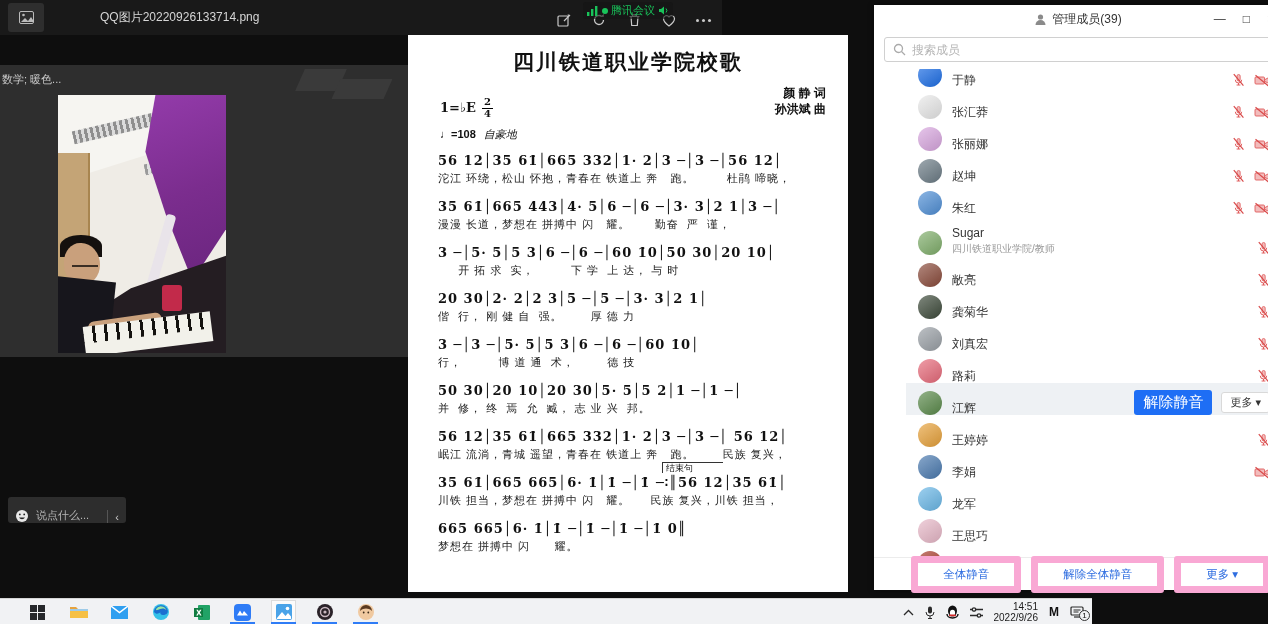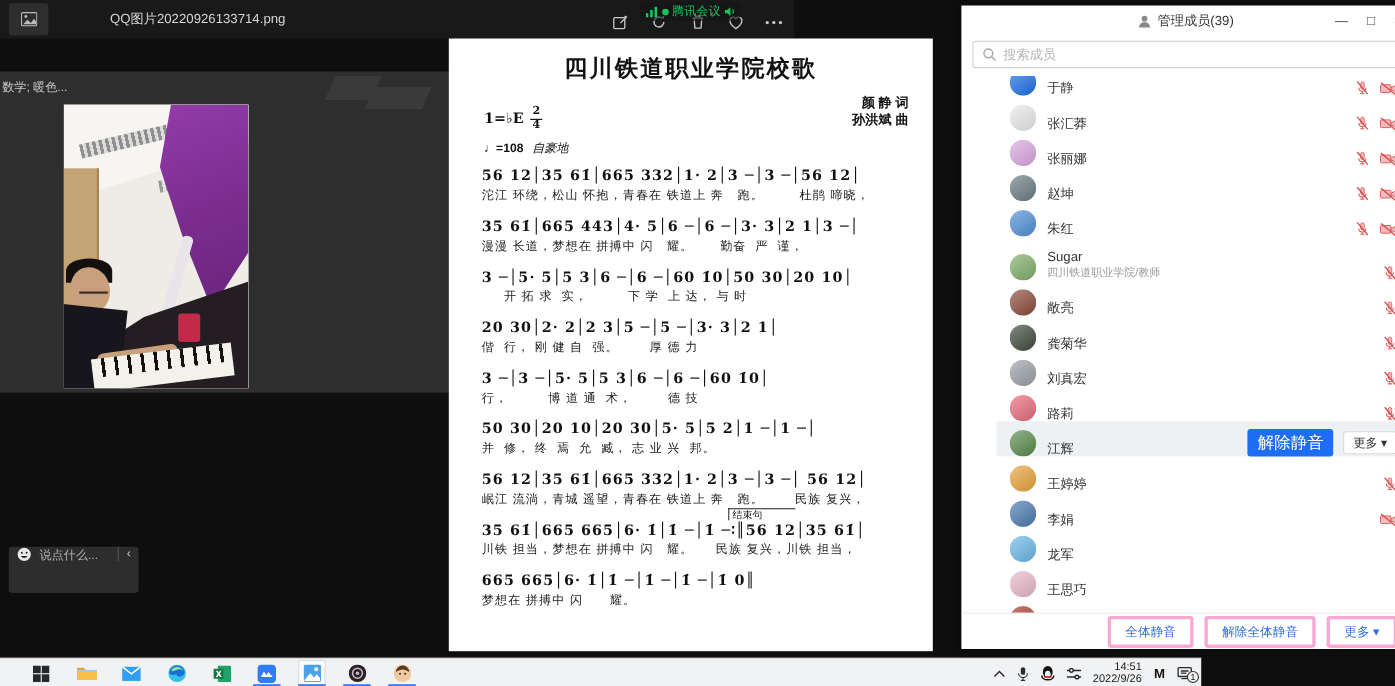--- a/index.html
+++ b/index.html
@@ -45,22 +45,22 @@
   .v-keys::before { content:""; position:absolute; left:0; top:0; width:100%; height:55%;
      background:repeating-linear-gradient(90deg,transparent 0 9px,#14120f 9px 12px); }
   .v-head { position:absolute; left:6px; top:148px; width:36px; height:42px; background:#c9a07c; border-radius:46% 54% 50% 50%; }
   .v-hair { position:absolute; left:2px; top:140px; width:42px; height:22px; background:#14100e; border-radius:50% 50% 0 0; }
   .v-glass { position:absolute; left:14px; top:166px; width:26px; height:6px; border-bottom:2px solid #3a2e24; }
   .v-body { position:absolute; left:-8px; top:184px; width:62px; height:80px; background:#17161c; transform:rotate(6deg); }
   .v-arm { position:absolute; left:30px; top:222px; width:74px; height:13px; background:#c9a07c;
      transform:rotate(-8deg); border-radius:6px; }
 
   
-  #chatbar { position:absolute; left:8px; top:497px; width:118px; height:42px; background:#2d2d2d;
-     border-radius:3px; display:flex; align-items:flex-start; padding:0 7px; gap:7px; }
+  #chatbar { position:absolute; left:8px; top:497px; width:118px; height:26px; background:#2d2d2d;
+     border-radius:3px; display:flex; align-items:flex-end; padding:0 7px; gap:7px; }
   #chat-text { color:#b5b5b5; font-size:11px; flex:1; }
   #chat-div { width:1px; height:13px; background:#555; }
   #chat-collapse { color:#cccccc; font-size:11px; }
 
   
   #sheet { position:absolute; left:408px; top:35px; width:440px; height:557px; background:#ffffff; color:#111; }
   #s-title { text-align:center; margin-top:13px; font-family:Liberation Mono, monospace; font-weight:bold;
      font-size:21px; letter-spacing:2px; }
   #s-credits { position:absolute; right:22px; top:50px; text-align:right; font-size:12px; font-weight:bold; line-height:16px;margin-left:24px; }
   #s-key { position:absolute; left:32px; top:62px; font-family:"DejaVu Serif",serif; font-weight:bold; font-size:13px; }
@@ -99,22 +99,22 @@
   .m-name { font-size:12px; color:#333; }
   .m-sub { font-size:10px; color:#999; margin-top:2px; }
   .m-icons { display:flex; align-items:center; gap:9px; }
   .btn-unmute { background:#1e6ef5; color:#fff; border:none; border-radius:3px; font-size:15px;
      padding:3px 9px; font-family:inherit; }
   .btn-more-row { background:#fff; color:#333; border:1px solid #d9d9d9; border-radius:3px; font-size:11px;
      padding:2px 8px; font-family:inherit; }
   #m-scroll { position:absolute; right:1px; top:345px; width:5px; height:125px; background:#d6d6d6; border-radius:3px; }
   #m-footer { position:absolute; left:0; right:0; bottom:0; height:33px; border-top:1px solid #ececec;
      display:flex; align-items:center; justify-content:flex-end; gap:10px; padding:0 12px; }
-  .f-btn { background:#fff; border:3px solid #f9a8d4; color:#2e6de0; font-size:11.5px; border-radius:3px;
-     padding:4px 13px; font-family:Liberation Sans, sans-serif; }
+  .f-btn { background:#fff; border:7px solid #f9a8d4; color:#2e6de0; font-size:11.5px; border-radius:3px;
+     padding:4px 25px; font-family:Liberation Serif, serif; }
 
   
   #taskbar { position:absolute; left:0; top:598px; width:1092px; height:26px; background:#f1f2f4;
      border-top:1px solid #d5d5d5; }
   #tb-apps { position:absolute; left:26px; top:0; height:26px; display:flex; gap:18px; align-items:center; }
   .tb-app { position:relative; width:23px; height:23px; display:flex; align-items:center; justify-content:center; }
   .tb-app.active::after { content:""; position:absolute; left:-1px; bottom:-1px; width:25px; height:3px; background:#2f7cf6; }
   .tb-app.focus { background:#fbfbfb; outline:1px solid #dcdcdc; }
   #tb-tray { position:absolute; right:8px; top:0; height:26px; display:flex; align-items:center; gap:11px; }
   .tray-ic { display:flex; align-items:center; justify-content:center; color:#2b2b2b; }

